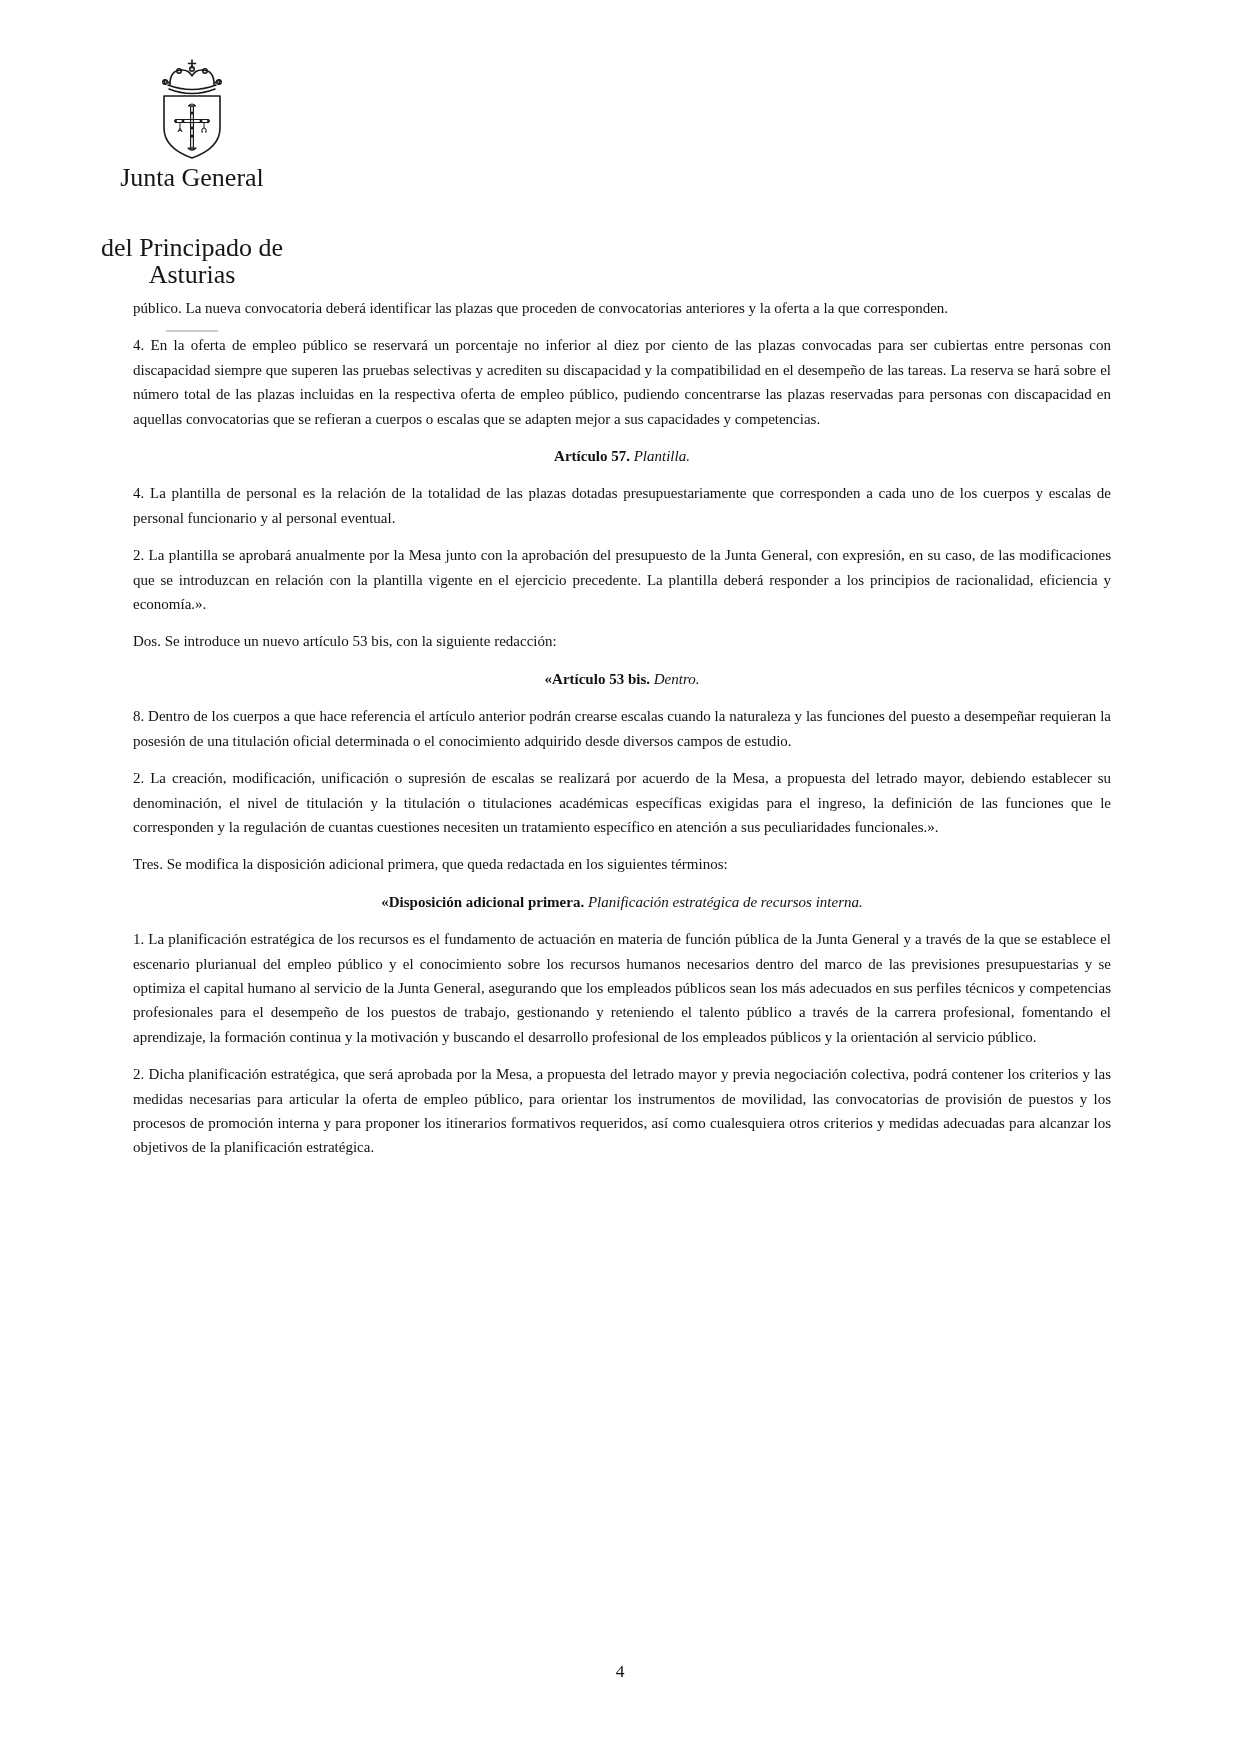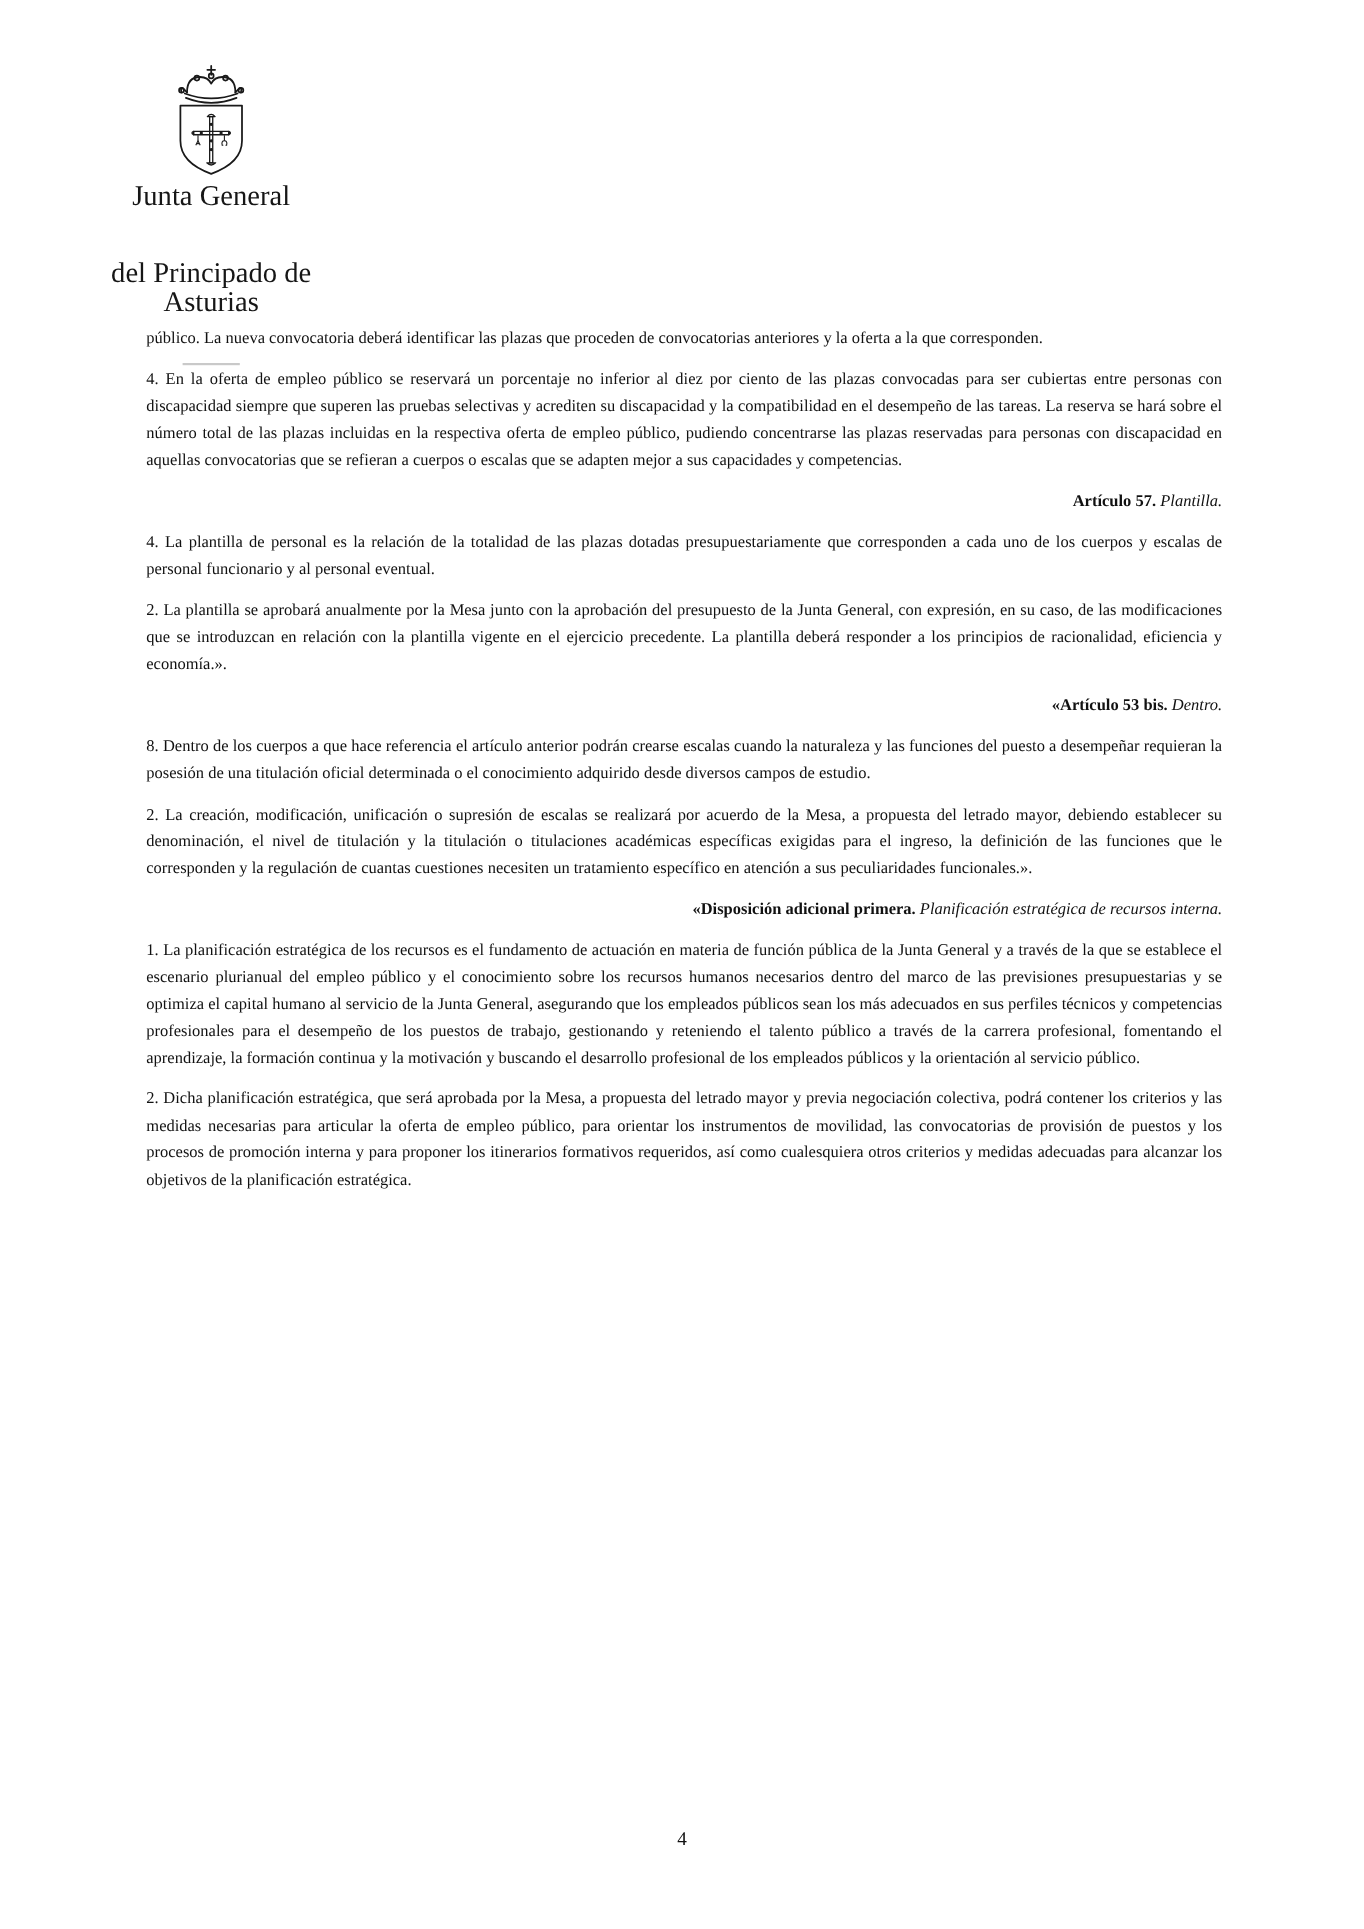--- a/index.html
+++ b/index.html
@@ -47,21 +47,21 @@
     left: 133px;
     width: 978px;
     font-size: 15px;
     line-height: 24.4px;
     text-align: justify;
   }
   .doc-body p {
     margin: 0 0 13px 0;
     padding: 0;
   }
-  .doc-body p.heading { text-align: right; }
+  .doc-body p.heading { text-align: center; }
   .b { font-weight: bold; }
   .i { font-style: italic; }
 
   
   .page-footer {
     position: absolute;
     bottom: 72px;
     left: 0;
     width: 100%;
     text-align: center;
@@ -126,23 +126,25 @@
     </div>
     <div class="logo-divider"></div>
   </div>
 
   <div class="doc-body">
       <p class="body"><span>público. La nueva convocatoria deberá identificar las plazas que proceden de convocatorias anteriores y la oferta a la que corresponden.</span></p>
       <p class="body"><span>4. En la oferta de empleo público se reservará un porcentaje no inferior al diez por ciento de las plazas convocadas para ser cubiertas entre personas con discapacidad siempre que superen las pruebas selectivas y acrediten su discapacidad y la compatibilidad en el desempeño de las tareas. La reserva se hará sobre el número total de las plazas incluidas en la respectiva oferta de empleo público, pudiendo concentrarse las plazas reservadas para personas con discapacidad en aquellas convocatorias que se refieran a cuerpos o escalas que se adapten mejor a sus capacidades y competencias.</span></p>
       <p class="heading"><span class="b">Artículo 57. </span><span class="i">Plantilla.</span></p>
       <p class="body"><span>4. La plantilla de personal es la relación de la totalidad de las plazas dotadas presupuestariamente que corresponden a cada uno de los cuerpos y escalas de personal funcionario y al personal eventual.</span></p>
       <p class="body"><span>2. La plantilla se aprobará anualmente por la Mesa junto con la aprobación del presupuesto de la Junta General, con expresión, en su caso, de las modificaciones que se introduzcan en relación con la plantilla vigente en el ejercicio precedente. La plantilla deberá responder a los principios de racionalidad, eficiencia y economía.».</span></p>
+      <p class="body"><span>Dos. Se introduce un nuevo artículo 53 bis, con la siguiente redacción:</span></p>
       <p class="heading"><span class="b">«Artículo 53 bis. </span><span class="i">Dentro.</span></p>
       <p class="body"><span>8. Dentro de los cuerpos a que hace referencia el artículo anterior podrán crearse escalas cuando la naturaleza y las funciones del puesto a desempeñar requieran la posesión de una titulación oficial determinada o el conocimiento adquirido desde diversos campos de estudio.</span></p>
       <p class="body"><span>2. La creación, modificación, unificación o supresión de escalas se realizará por acuerdo de la Mesa, a propuesta del letrado mayor, debiendo establecer su denominación, el nivel de titulación y la titulación o titulaciones académicas específicas exigidas para el ingreso, la definición de las funciones que le corresponden y la regulación de cuantas cuestiones necesiten un tratamiento específico en atención a sus peculiaridades funcionales.».</span></p>
+      <p class="body"><span>Tres. Se modifica la disposición adicional primera, que queda redactada en los siguientes términos:</span></p>
       <p class="heading"><span class="b">«Disposición adicional primera. </span><span class="i">Planificación estratégica de recursos interna.</span></p>
       <p class="body"><span>1. La planificación estratégica de los recursos es el fundamento de actuación en materia de función pública de la Junta General y a través de la que se establece el escenario plurianual del empleo público y el conocimiento sobre los recursos humanos necesarios dentro del marco de las previsiones presupuestarias y se optimiza el capital humano al servicio de la Junta General, asegurando que los empleados públicos sean los más adecuados en sus perfiles técnicos y competencias profesionales para el desempeño de los puestos de trabajo, gestionando y reteniendo el talento público a través de la carrera profesional, fomentando el aprendizaje, la formación continua y la motivación y buscando el desarrollo profesional de los empleados públicos y la orientación al servicio público.</span></p>
       <p class="body"><span>2. Dicha planificación estratégica, que será aprobada por la Mesa, a propuesta del letrado mayor y previa negociación colectiva, podrá contener los criterios y las medidas necesarias para articular la oferta de empleo público, para orientar los instrumentos de movilidad, las convocatorias de provisión de puestos y los procesos de promoción interna y para proponer los itinerarios formativos requeridos, así como cualesquiera otros criterios y medidas adecuadas para alcanzar los objetivos de la planificación estratégica.</span></p>
     </div>
 
   <div class="page-footer">
     <span>4</span>
   </div>
 
 </div>

